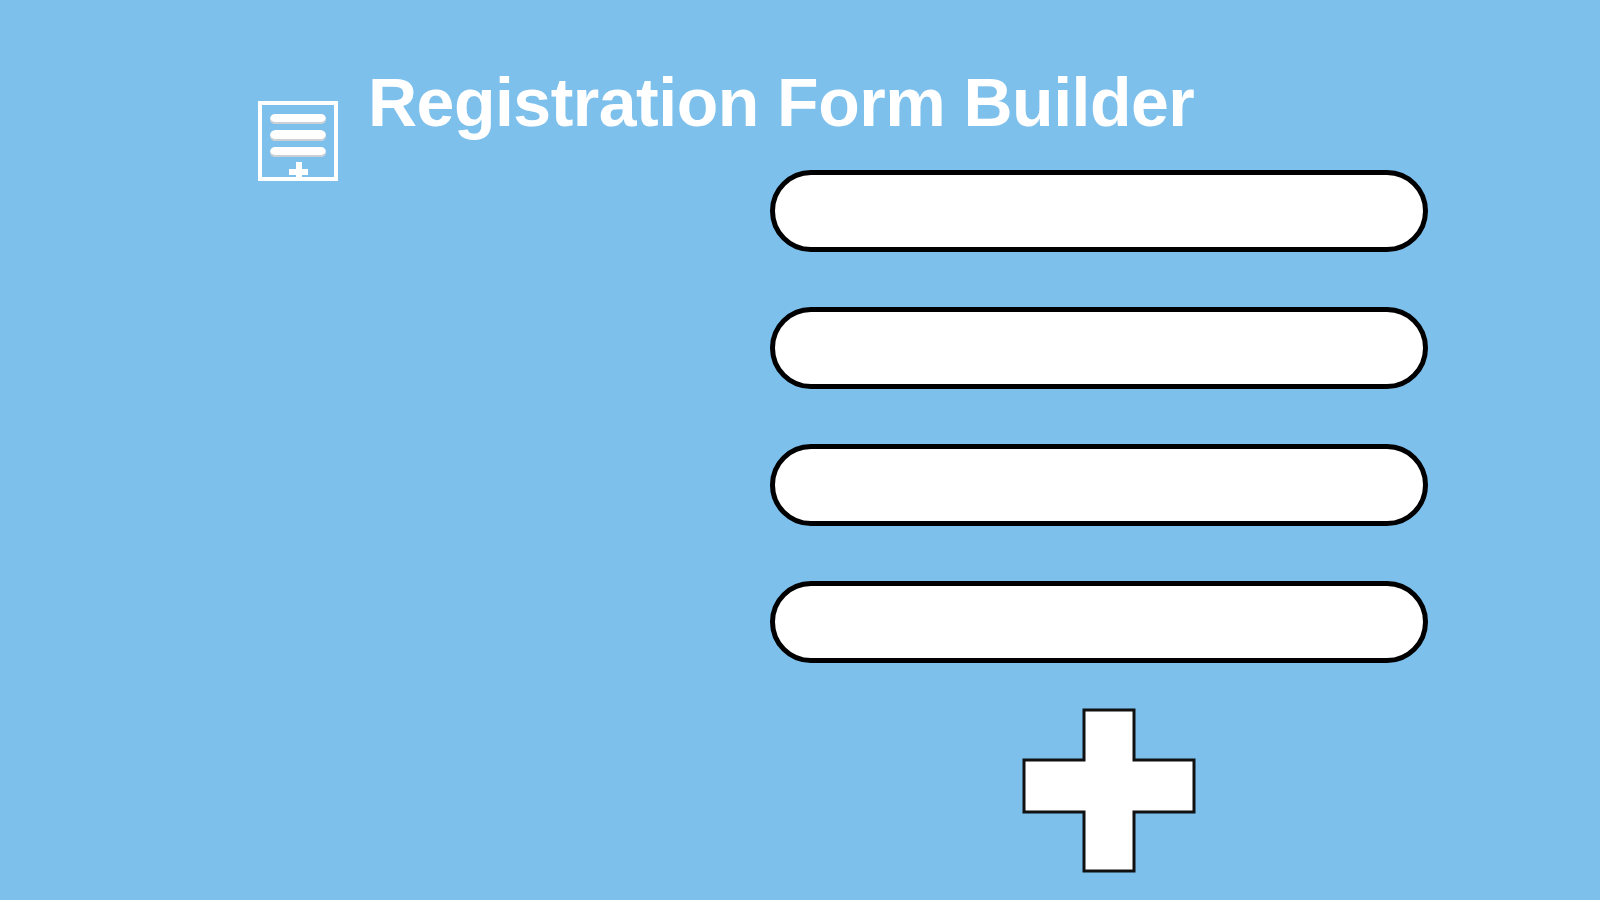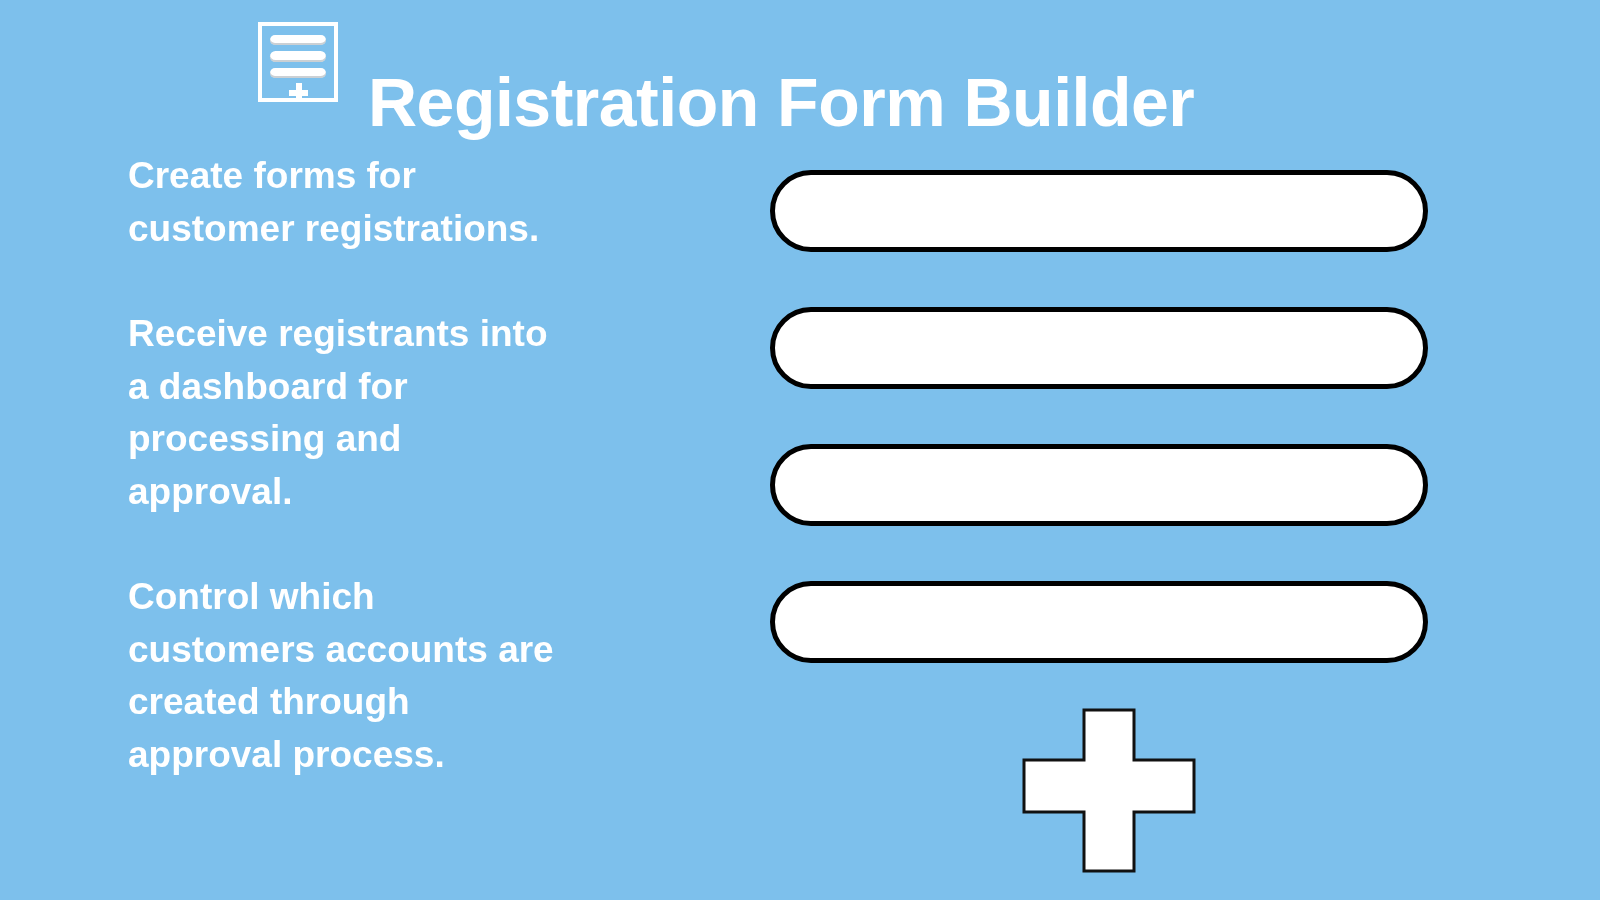--- a/index.html
+++ b/index.html
@@ -21,21 +21,21 @@
     width: 1600px;
     height: 900px;
   }
 
   
   .header {
     position: absolute;
     left: 258px;
     top: 22px;
     display: flex;
-    align-items: flex-start;
+    align-items: flex-end;
     gap: 30px;
   }
 
   .logo-box {
     width: 80px;
     height: 80px;
     border: 4px solid #ffffff;
     box-sizing: border-box;
     display: flex;
     flex-direction: column;
@@ -134,32 +134,20 @@
     <div class="logo-box">
       <span class="logo-bar"></span>
       <span class="logo-bar"></span>
       <span class="logo-bar"></span>
       <span class="logo-plus"></span>
     </div>
 
     <h1 class="app-title">Registration Form Builder</h1>
   </div>
 
-  <div class="descriptions">
-    <p class="desc-block">Create forms for
-customer registrations.</p>
-    <p class="desc-block">Receive registrants into
-a dashboard for
-processing and
-approval.</p>
-    <p class="desc-block">Control which
-customers accounts are
-created through
-approval process.</p>
-  </div>
 
   <div class="form-preview">
     <div class="field-pill"></div>
     <div class="field-pill"></div>
     <div class="field-pill"></div>
     <div class="field-pill"></div>
   </div>
 
   <div class="add-field-button">
     <svg width="174" height="165" viewBox="0 0 174 165">

